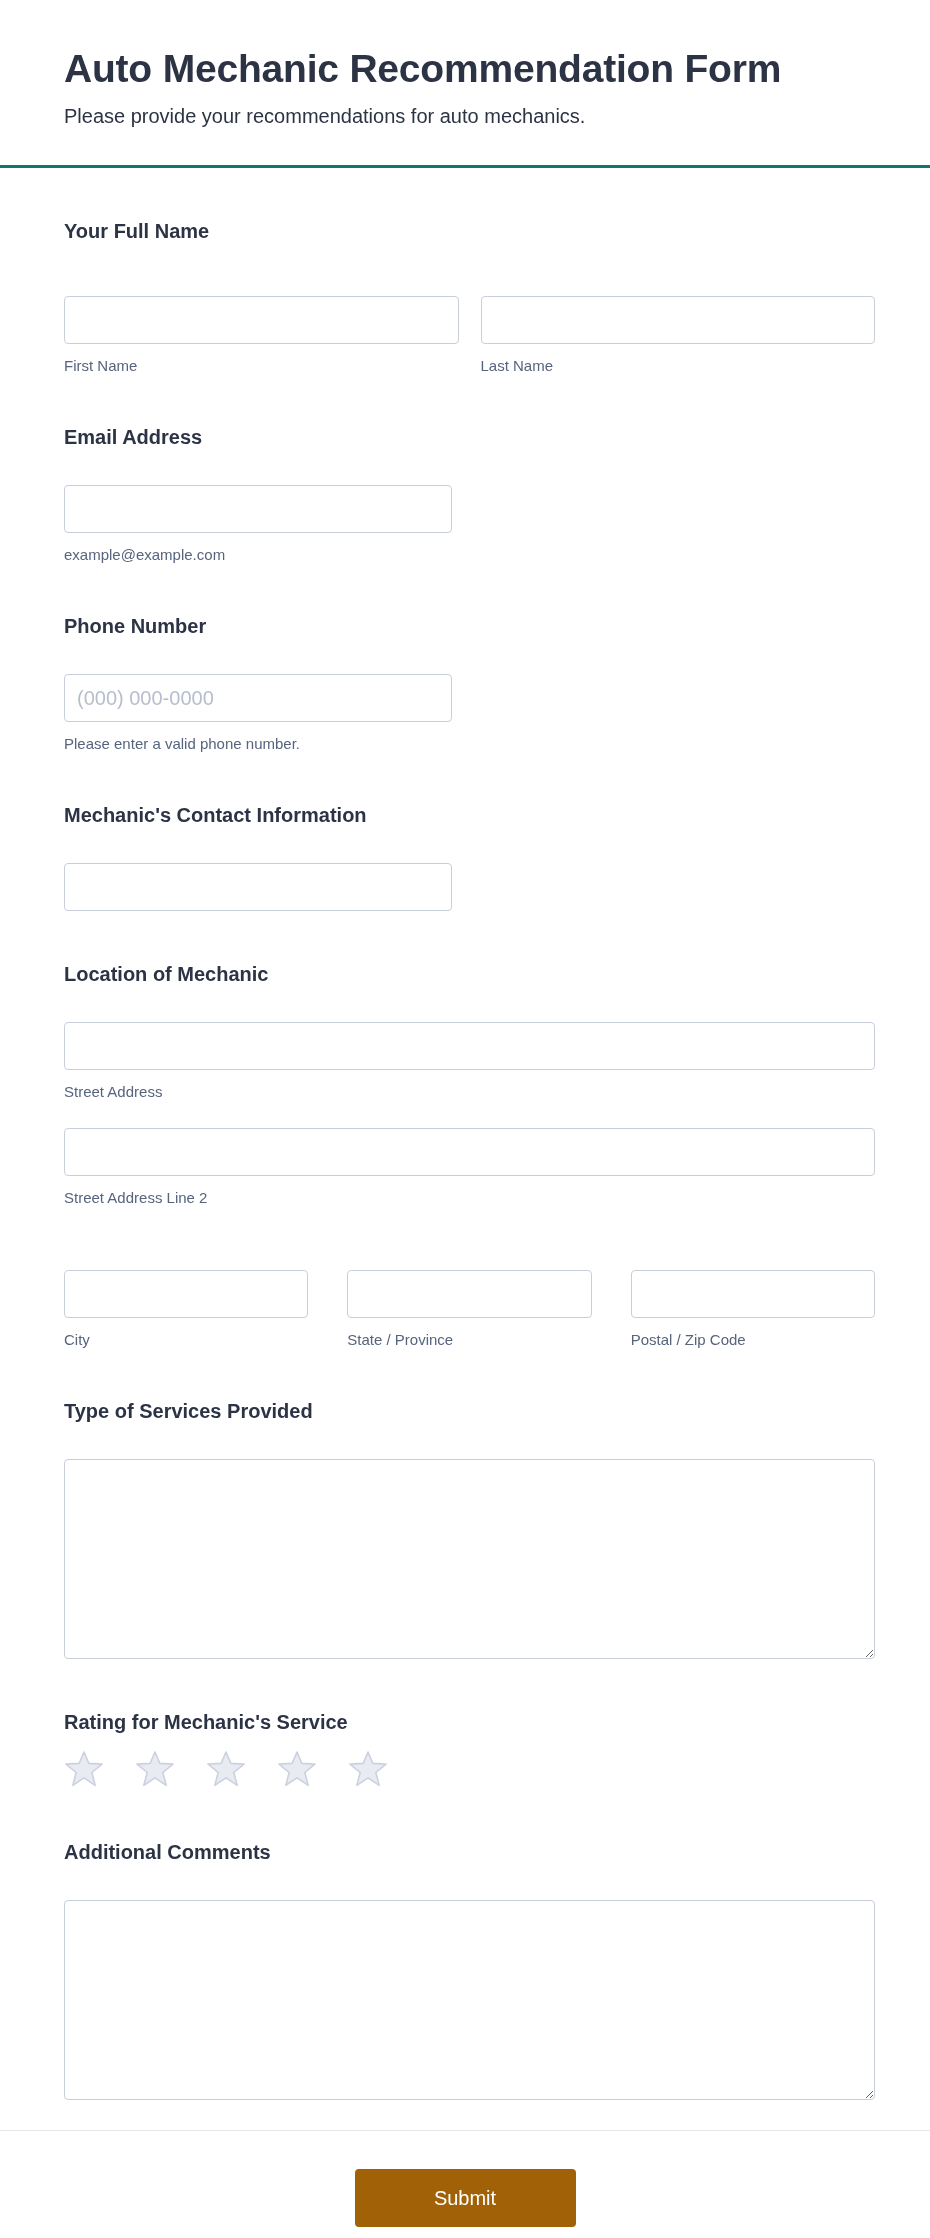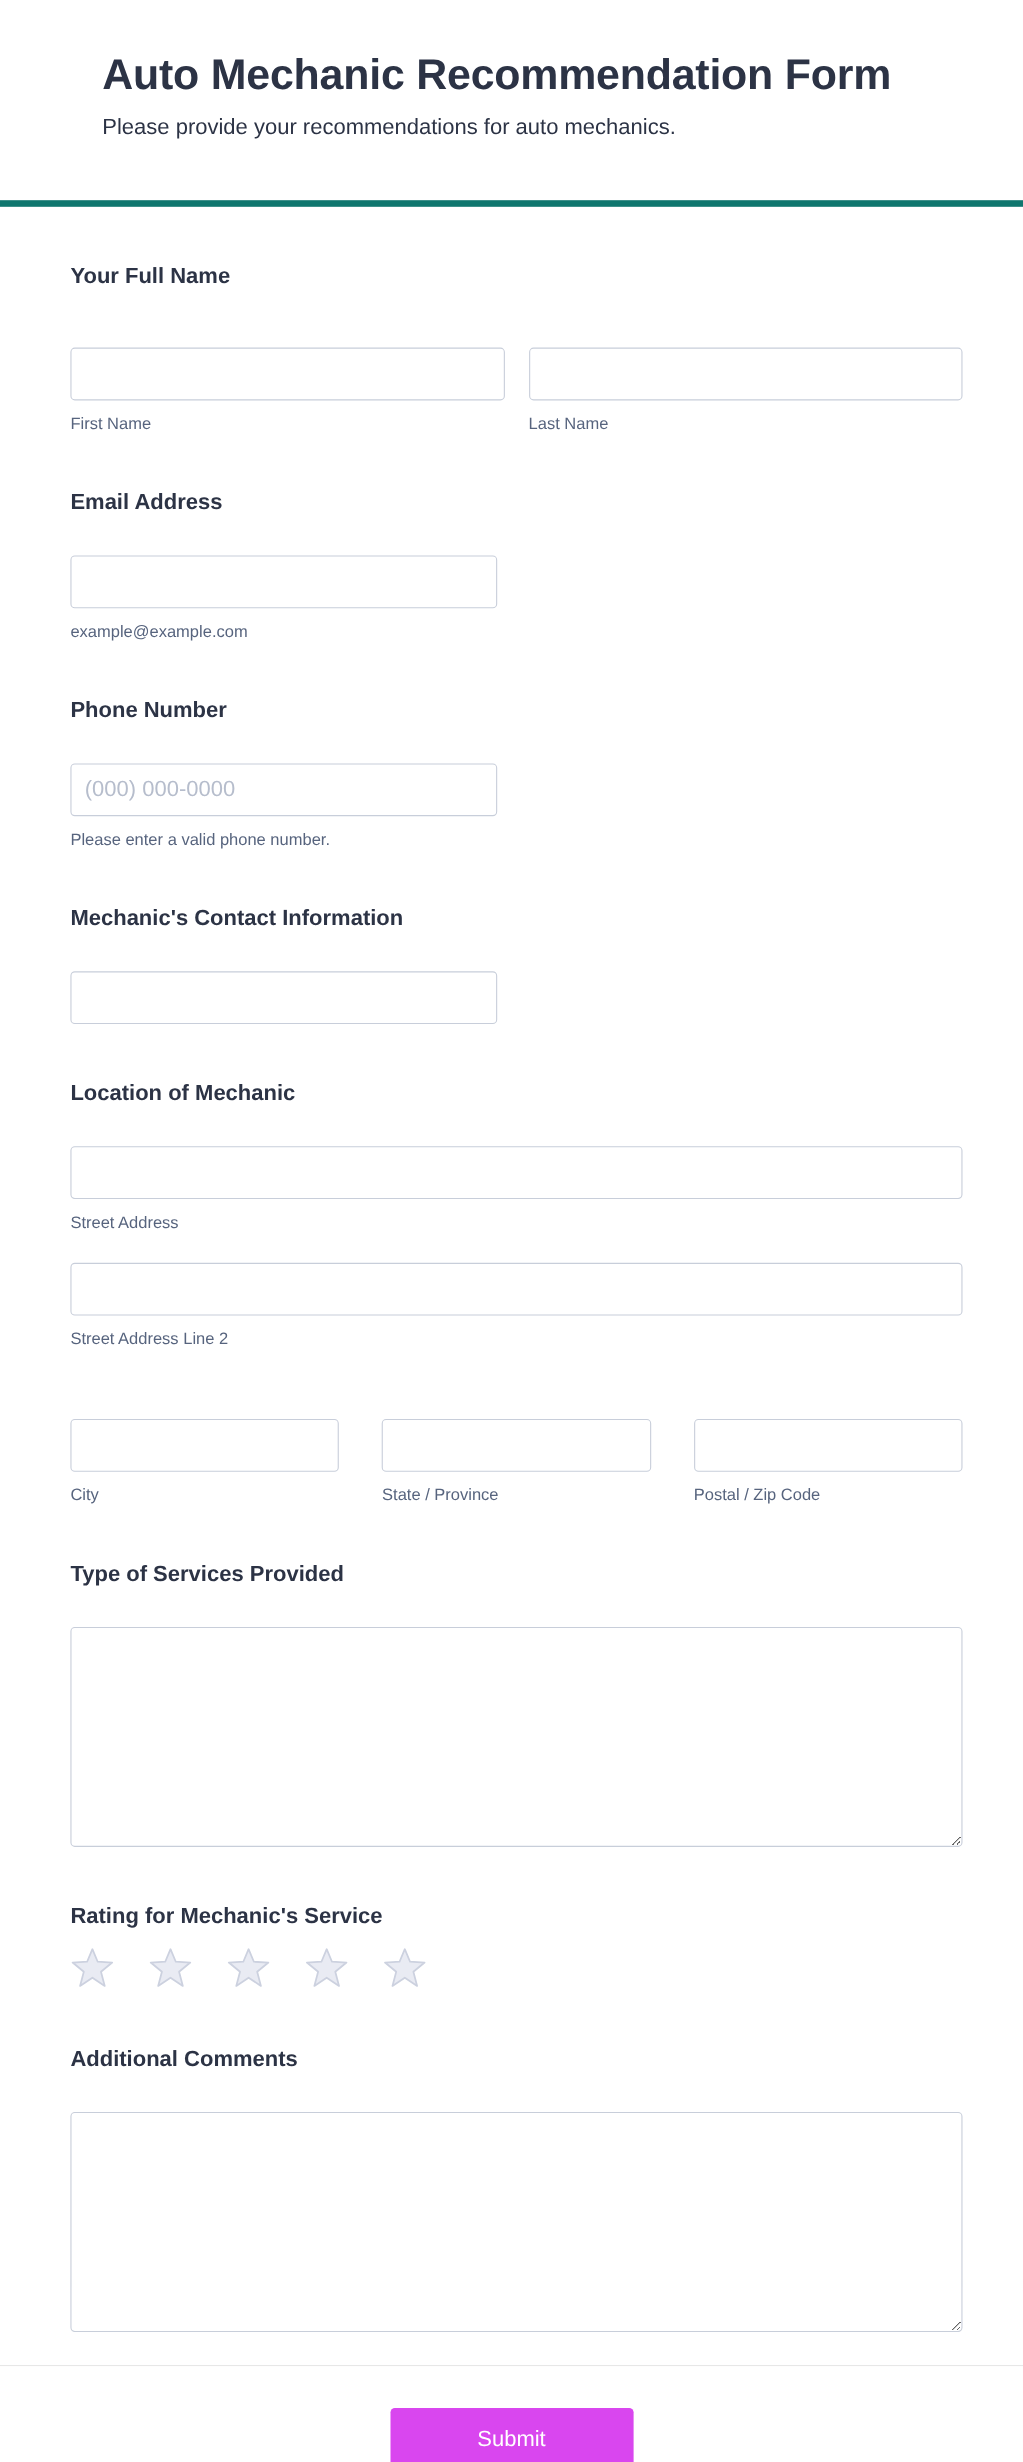--- a/index.html
+++ b/index.html
@@ -8,23 +8,23 @@
     width: 930px;
     min-height: 2238px;
     margin: 0 auto;
     font-family: "Liberation Sans", sans-serif;
     color: #2c3345;
   }
   .page { width: 930px; min-height: 2238px; background: #fff; }
 
   
   .header {
-    padding: 46px 64px 0 93px;
-    height: 188px;
-    border-bottom: 6px solid #0f766e;
+    padding: 46px 64px 0 64px;
+    height: 168px;
+    border-bottom: 3px solid #0f766e;
   }
   .form-title {
     font-size: 39px;
     line-height: 46px;
     font-weight: 700;
     color: #2c3345;
     letter-spacing: -0.2px;
   }
   .form-subtitle {
     margin-top: 12px;
@@ -82,21 +82,21 @@
   .stars { display: flex; gap: 31px; margin-top: 17px; }
   .star { width: 40px; height: 38px; cursor: pointer; display: inline-block; }
   .star svg { display: block; }
 
   
   .bottom-divider { margin-top: 30px; border-top: 1px solid #e7e7e7; }
   .submit-wrap { margin-top: 38px; text-align: center; padding-bottom: 50px; }
   .submit-btn {
     width: 221px;
     height: 58px;
-    background: #d946ef;
+    background: #a16207;
     color: #ffffff;
     border: none;
     border-radius: 4px;
     font-family: "Liberation Sans", sans-serif;
     font-size: 20px;
     font-weight: 500;
     cursor: pointer;
   }
 </style>
 </head>

